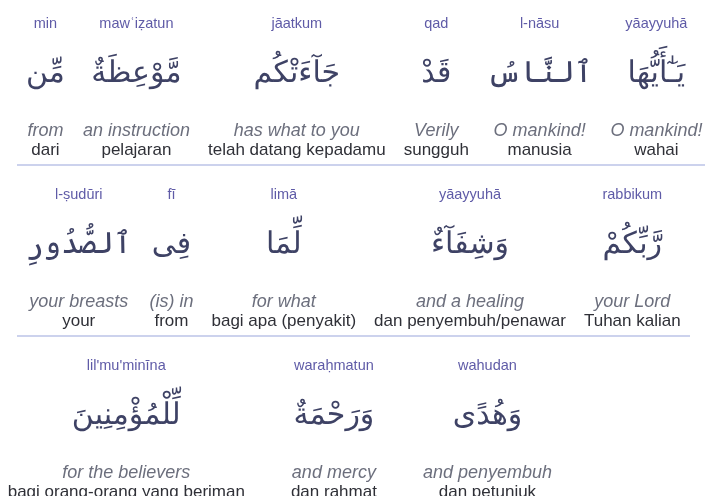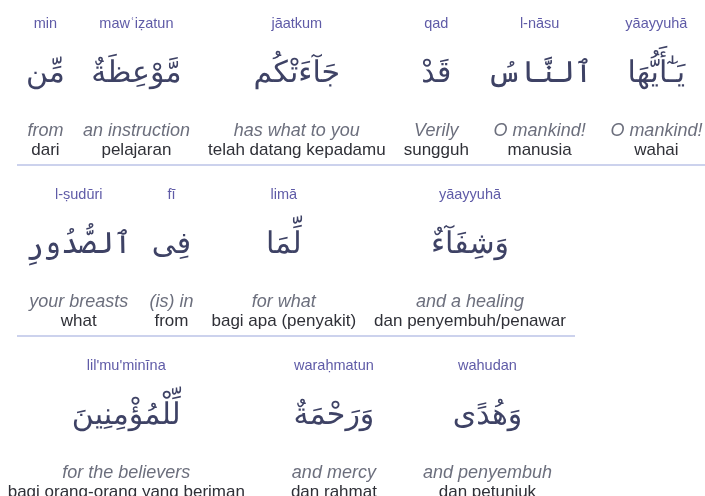--- a/index.html
+++ b/index.html
@@ -114,39 +114,45 @@
       <div class="english">O mankind!</div>
       <div class="indo">wahai</div>
     </div>
   </div>
 
   <div class="word-row">
     <div class="card">
       <div class="translit">l-ṣudūri</div>
       <div class="arabic">ٱلصُّدُورِ</div>
       <div class="english">your breasts</div>
-      <div class="indo">what</div>
+      <div class="indo">your</div>
     </div>
     <div class="card">
       <div class="translit">fī</div>
       <div class="arabic">فِى</div>
       <div class="english">(is) in</div>
       <div class="indo">from</div>
     </div>
     <div class="card">
       <div class="translit">limā</div>
       <div class="arabic">لِّمَا</div>
       <div class="english">for what</div>
       <div class="indo">bagi apa (penyakit)</div>
     </div>
     <div class="card">
       <div class="translit">yāayyuhā</div>
       <div class="arabic">وَشِفَآءٌ</div>
       <div class="english">and a healing</div>
       <div class="indo">dan penyembuh/penawar</div>
+    </div>
+    <div class="card">
+      <div class="translit">rabbikum</div>
+      <div class="arabic">رَّبِّكُمْ</div>
+      <div class="english">your Lord</div>
+      <div class="indo">Tuhan kalian</div>
     </div>
   </div>
 
   <div class="word-row align-right">
     <div class="card">
       <div class="translit">lil'mu'minīna</div>
       <div class="arabic">لِّلْمُؤْمِنِينَ</div>
       <div class="english">for the believers</div>
       <div class="indo">bagi orang-orang yang beriman</div>
     </div>

